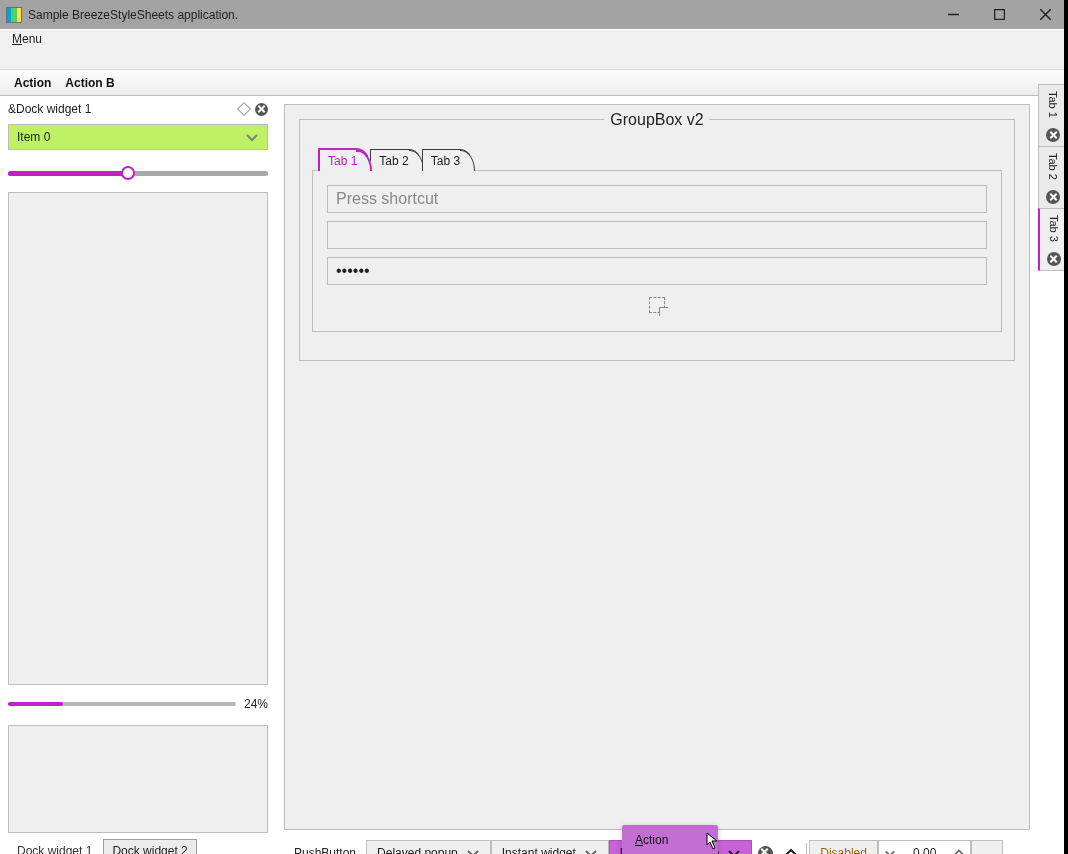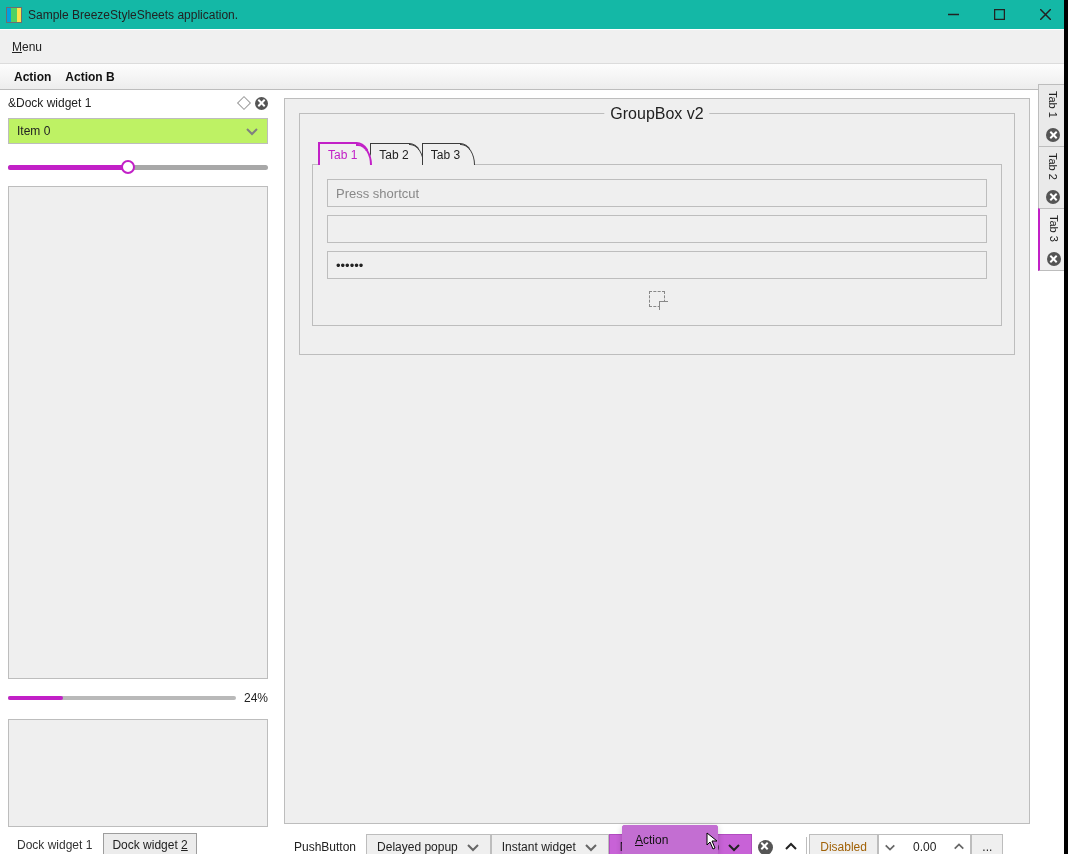--- a/index.html
+++ b/index.html
@@ -10,21 +10,21 @@
     color: #222;
     background: #fff;
     width: 1068px;
     height: 854px;
     overflow: hidden;
     position: relative;
   }
   
   .titlebar {
     height: 30px;
-    background: #14b8a6;
+    background: #a3a3a3;
     display: flex;
     align-items: center;
     justify-content: space-between;
     padding: 0 0 0 6px;
     border-bottom: 1px solid #fff;
   }
   .titlebar-left { display: flex; align-items: center; gap: 6px; }
   .app-icon {
     width: 16px; height: 16px;
     display: inline-block;
@@ -35,24 +35,24 @@
   .titlebar-title { font-size: 12px; color: #222; }
   .titlebar-btns { display: flex; }
   .tb-btn {
     width: 46px; height: 30px;
     display: flex; align-items: center; justify-content: center;
     color: #222;
   }
   .tb-btn svg { width: 11px; height: 11px; stroke: #222; stroke-width: 1.5; fill: none;}
   
   .menubar {
-    height: 34px;
+    height: 40px;
     background: #f0f0f0;
     display: flex;
-    align-items: center;
+    align-items: flex-start;
     padding: 0 6px;
     border-bottom: 1px solid #dcdcdc;
   }
   .menubar .menu-item { padding: 2px 6px; }
   .menubar .ul { text-decoration: underline; }
   
   .toolbar {
     height: 26px;
     background: linear-gradient(#fdfdfd, #ededed);
     border-bottom: 1px solid #bdbdbd;
@@ -195,21 +195,21 @@
     border-top:2px solid #c220c7;
   }
   .tabpage {
     border:1px solid #bdbdbd;
     background:#efefef;
     padding:14px 14px 18px 14px;
     display:flex; flex-direction:column; gap:8px;
   }
   .textinput, .textinput-clear {
     height:28px; border:1px solid #bdbdbd; background:#efefef;
-    display:flex; align-items:center; padding:0 8px; font-size:13px;
+    display:flex; align-items:center; padding:0 8px; font-size:16px;
   }
   .textinput.placeholder { color:#888; }
   .textinput-clear { justify-content:space-between; position:relative;}
   .broken-img {
     width:16px; height:16px; align-self:center; margin-top:4px;
     position:relative; border:1px dashed #888;
   }
   .broken-img::after {
     content:''; position:absolute; right:-4px; bottom:-4px;
     width:8px; height:8px; background:#efefef; border-left:1px solid #888; border-top:1px solid #888;

